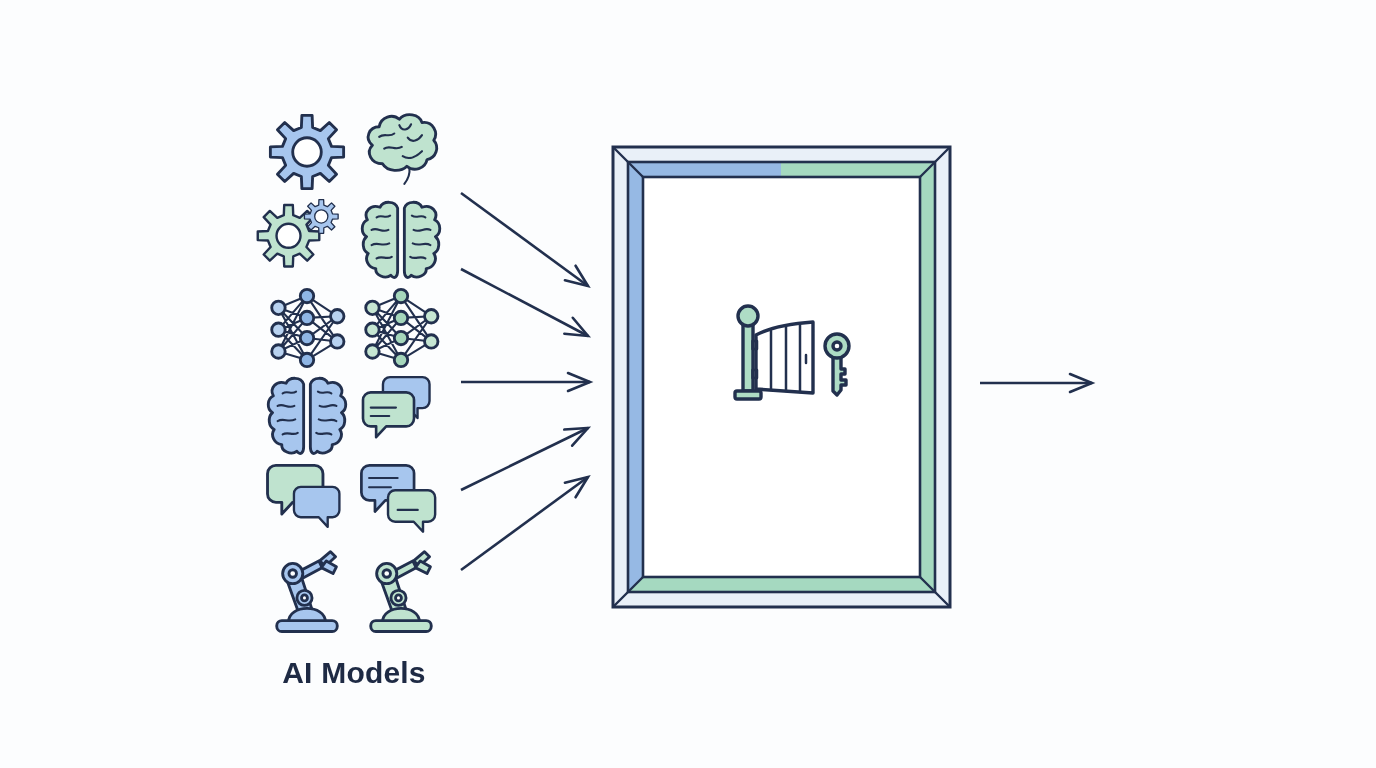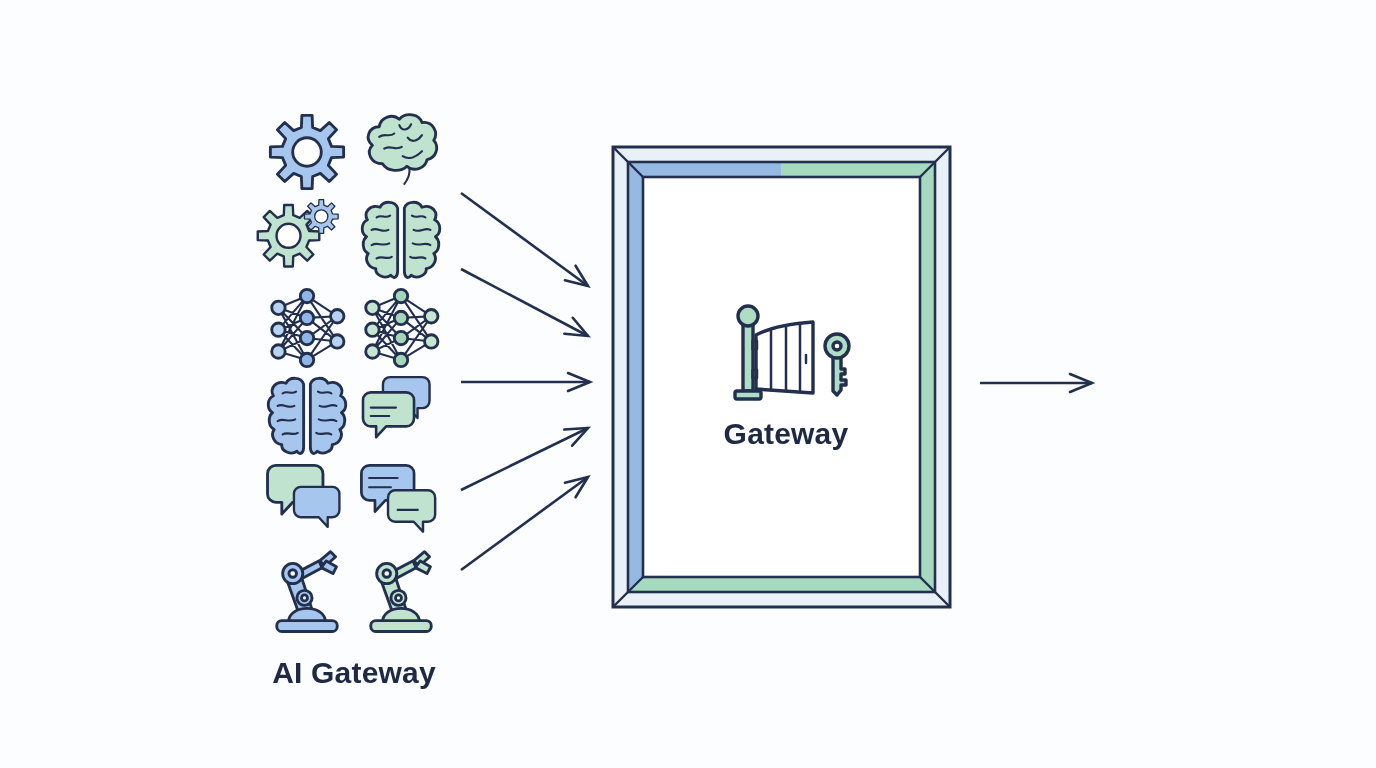--- a/index.html
+++ b/index.html
@@ -209,15 +209,14 @@
           <use href="#sym-robot" style="--c1:#a7c6ee"></use>
         </svg>
     </div>
     <div class="cell">
       <svg viewBox="0 0 100 100">
           <use href="#sym-robot" style="--c1:#bfe3cf"></use>
         </svg>
     </div>
   </div>
 
-  <div class="diagram-label ai-models-label">AI Gateway</div>
-  <div class="diagram-label gateway-label">Gateway</div>
+  <div class="diagram-label ai-models-label">AI Models</div>
 </div>
 
 </body></html>

